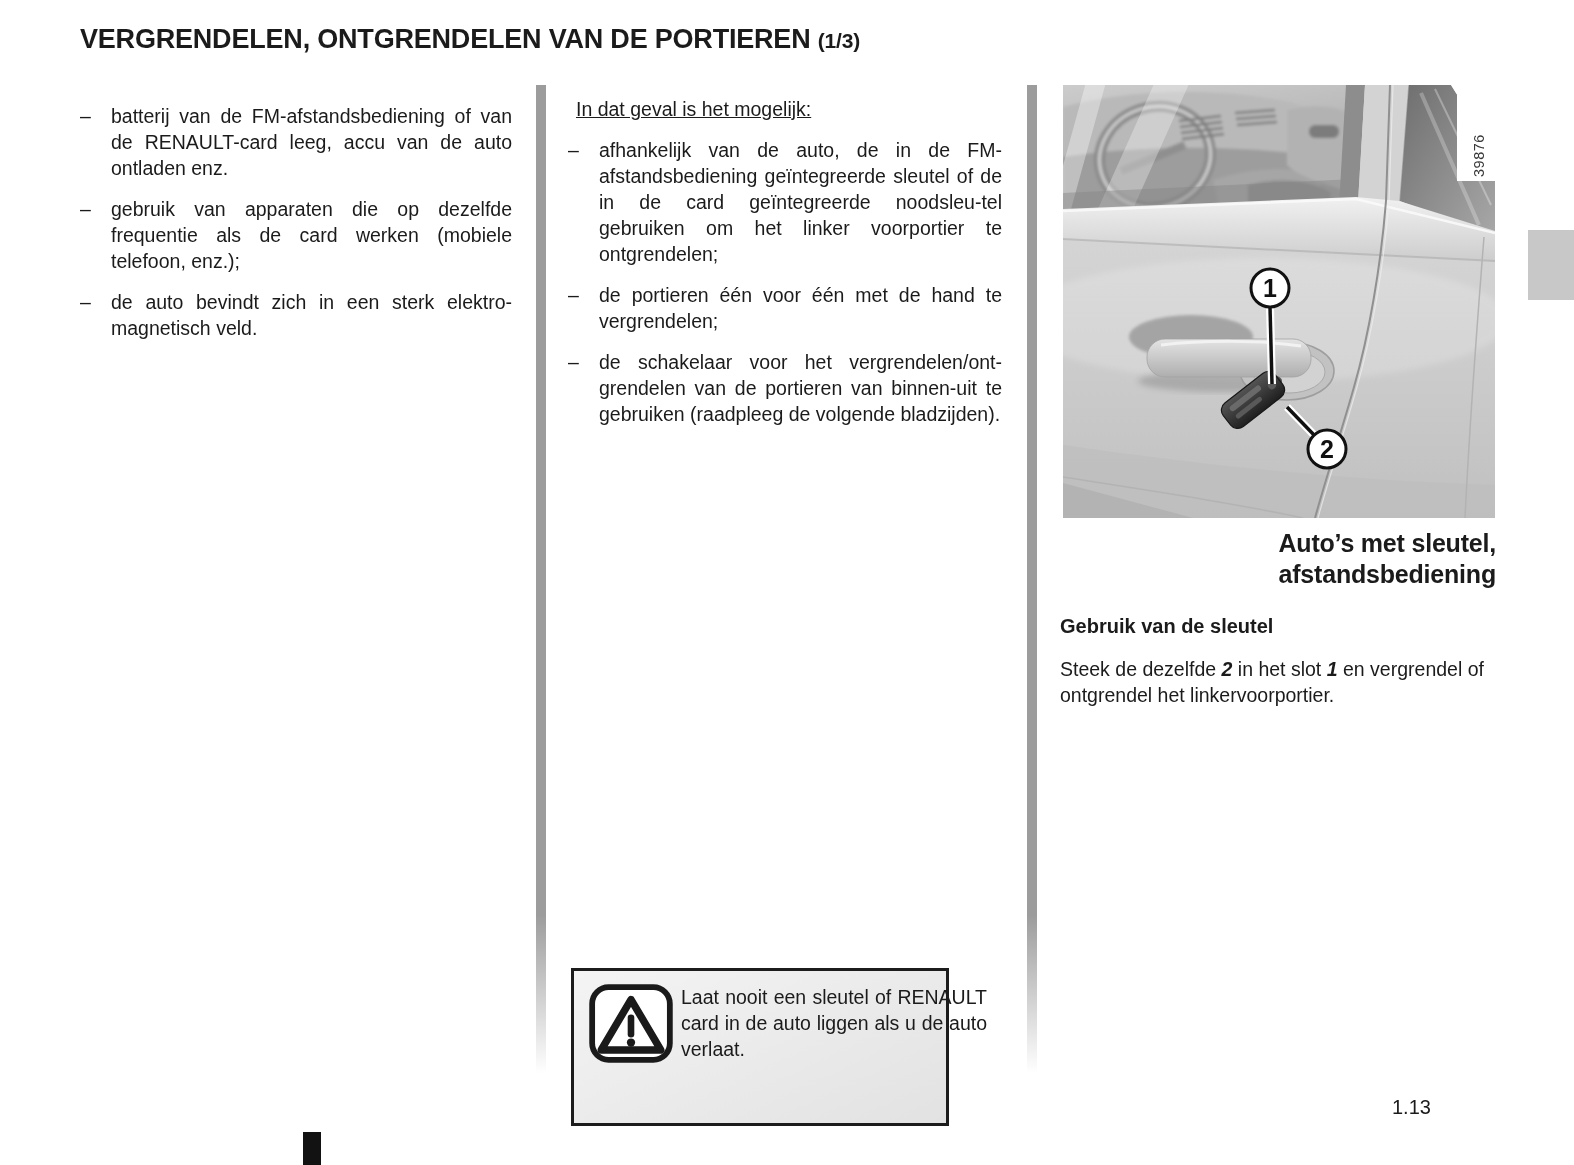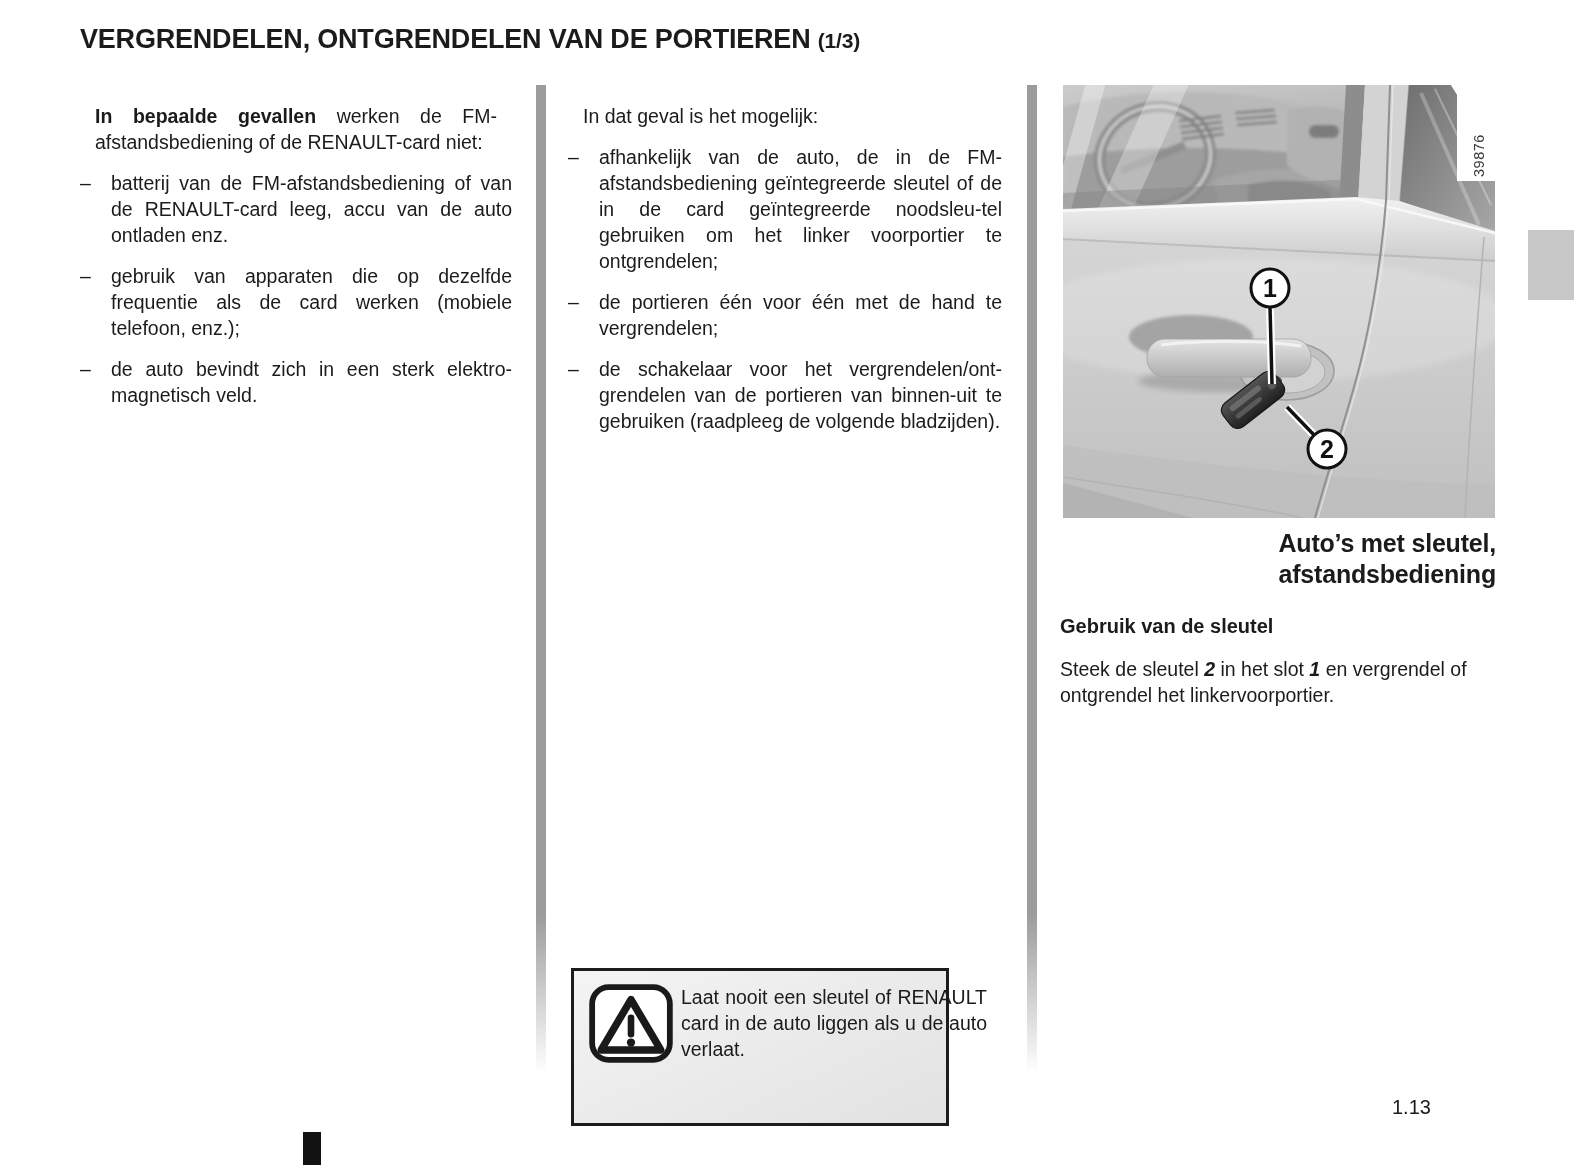--- a/index.html
+++ b/index.html
@@ -16,21 +16,21 @@
     font-size:27px;font-weight:bold;letter-spacing:-0.2px;white-space:nowrap;
   }
   .title-suffix{font-size:21px;font-weight:bold;text-align:right;}
   .col{position:absolute;top:88px;font-size:19.5px;line-height:26px;}
   .col-left{left:80px;width:432px;}
   .col-mid{left:568px;width:434px;}
   .col-heading{
     margin:0 0 14px 0;font-size:25px;line-height:31px;font-weight:bold;
     white-space:pre-line;letter-spacing:-0.2px;
   }
-  .para{margin:15px;text-align:justify;}
+  .para{margin:8px;text-align:justify;text-decoration:underline;}
   .bullet{position:relative;padding-left:31px;margin-top:15px;text-align:justify;}
   .bullet .dash{position:absolute;left:0;top:0;}
   .vbar{
     position:absolute;top:85px;width:10px;height:988px;
     background:linear-gradient(to bottom,#9c9c9c 0%,#9c9c9c 84%,rgba(156,156,156,0) 100%);
   }
   .vbar-1{left:536px;}
   .vbar-2{left:1027px;}
   .photo{position:absolute;left:1063px;top:85px;width:432px;height:433px;}
   .right-text{position:absolute;left:1060px;top:528px;width:436px;font-size:19.5px;line-height:26px;}
@@ -62,21 +62,20 @@
 <body>
 
 <div class="page">
 
   <h1 class="title">
     <span>VERGRENDELEN, ONTGRENDELEN VAN DE PORTIEREN</span>
     <span class="title-suffix">(1/3)</span>
   </h1>
 
   <section class="col col-left">
-    <p class="para"><b>In bepaalde gevallen</b><span> werken de FM-afstandsbediening of de RENAULT-card niet:</span></p>
     <div class="bullet">
       <span class="dash">–</span>
       <span>batterij van de FM-afstandsbediening of van de RENAULT-card leeg, accu van de auto ontladen enz.</span>
     </div>
     <div class="bullet">
       <span class="dash">–</span>
       <span>gebruik van apparaten die op dezelfde frequentie als de card werken (mobiele telefoon, enz.);</span>
     </div>
     <div class="bullet">
       <span class="dash">–</span>
@@ -241,21 +240,21 @@
       <line x1="224" y1="322" x2="252" y2="351" stroke="#111111" stroke-width="3.5"></line>
       <circle cx="264" cy="364" r="19" fill="#ffffff" stroke="#111111" stroke-width="3"></circle>
       <text x="264" y="373" text-anchor="middle" font-size="25" font-weight="bold" fill="#111111" font-family="Liberation Sans, sans-serif">2</text>
     </g>
   </svg>
 
   <section class="right-text">
     <h2 class="right-heading">Auto’s met sleutel,
 afstandsbediening</h2>
     <h3 class="right-subheading">Gebruik van de sleutel</h3>
-    <p class="right-body"><span>Steek de sleutel </span><span class="ref-num">2</span><span> in het slot </span><span class="ref-num">1</span><span> en vergrendel of ontgrendel het linkervoorportier.</span></p>
+    <p class="right-body"><span>Steek de dezelfde </span><span class="ref-num">2</span><span> in het slot </span><span class="ref-num">1</span><span> en vergrendel of ontgrendel het linkervoorportier.</span></p>
   </section>
 
   <div class="warning-box">
     <svg class="warning-icon" viewBox="0 0 104 98" xmlns="http://www.w3.org/2000/svg">
       <rect x="5" y="5" width="94" height="88" rx="20" fill="#ffffff" stroke="#1a1a1a" stroke-width="7"></rect>
       <path d="M52,20 L88,81 L16,81 Z" fill="none" stroke="#1a1a1a" stroke-width="9" stroke-linejoin="round"></path>
       <line x1="52" y1="42" x2="52" y2="62" stroke="#1a1a1a" stroke-width="8" stroke-linecap="round"></line>
       <circle cx="52" cy="72" r="5" fill="#1a1a1a"></circle>
     </svg>
     <div class="warning-text">Laat nooit een sleutel of RENAULT card in de auto liggen als u de auto verlaat.</div>

